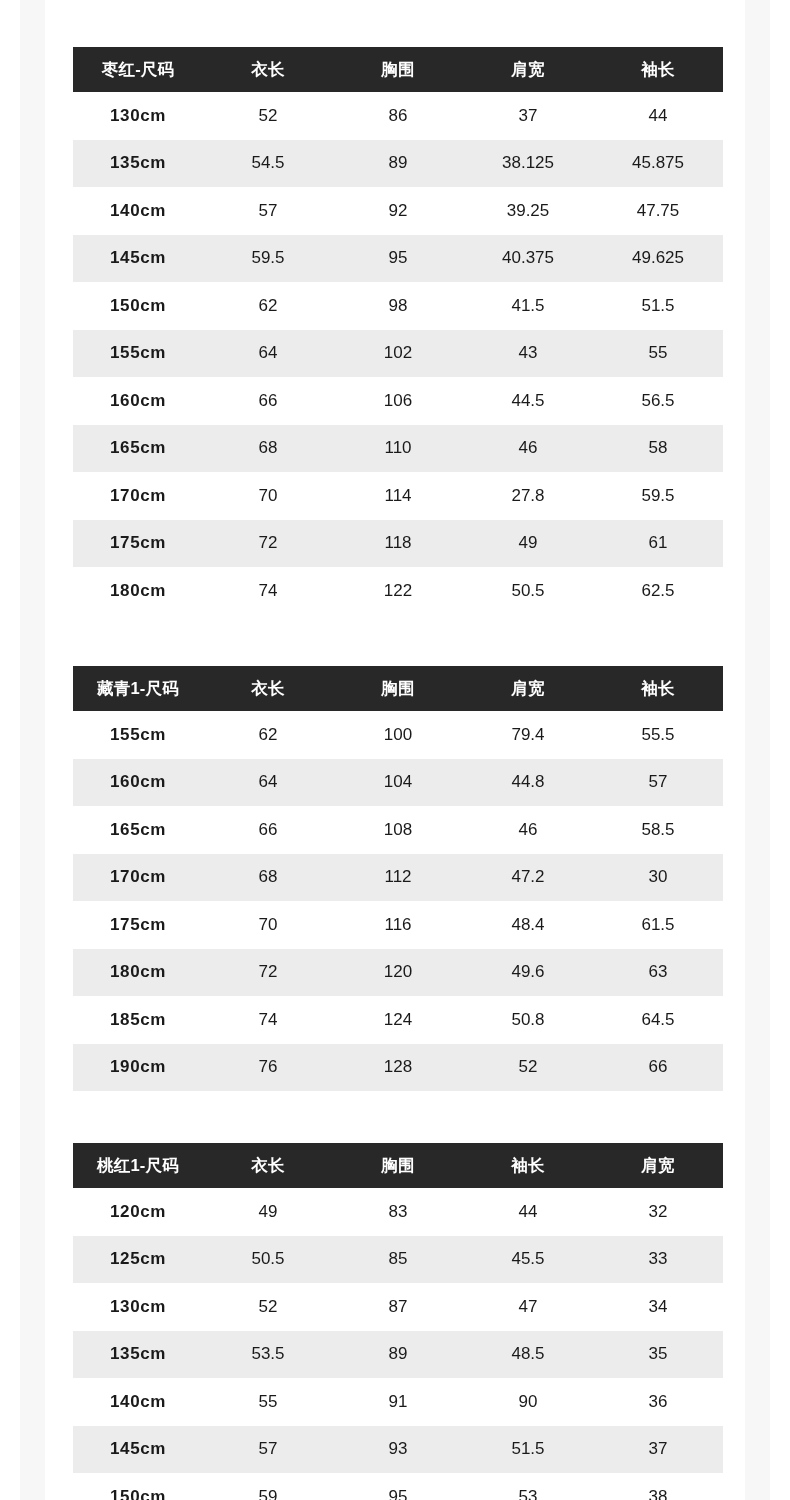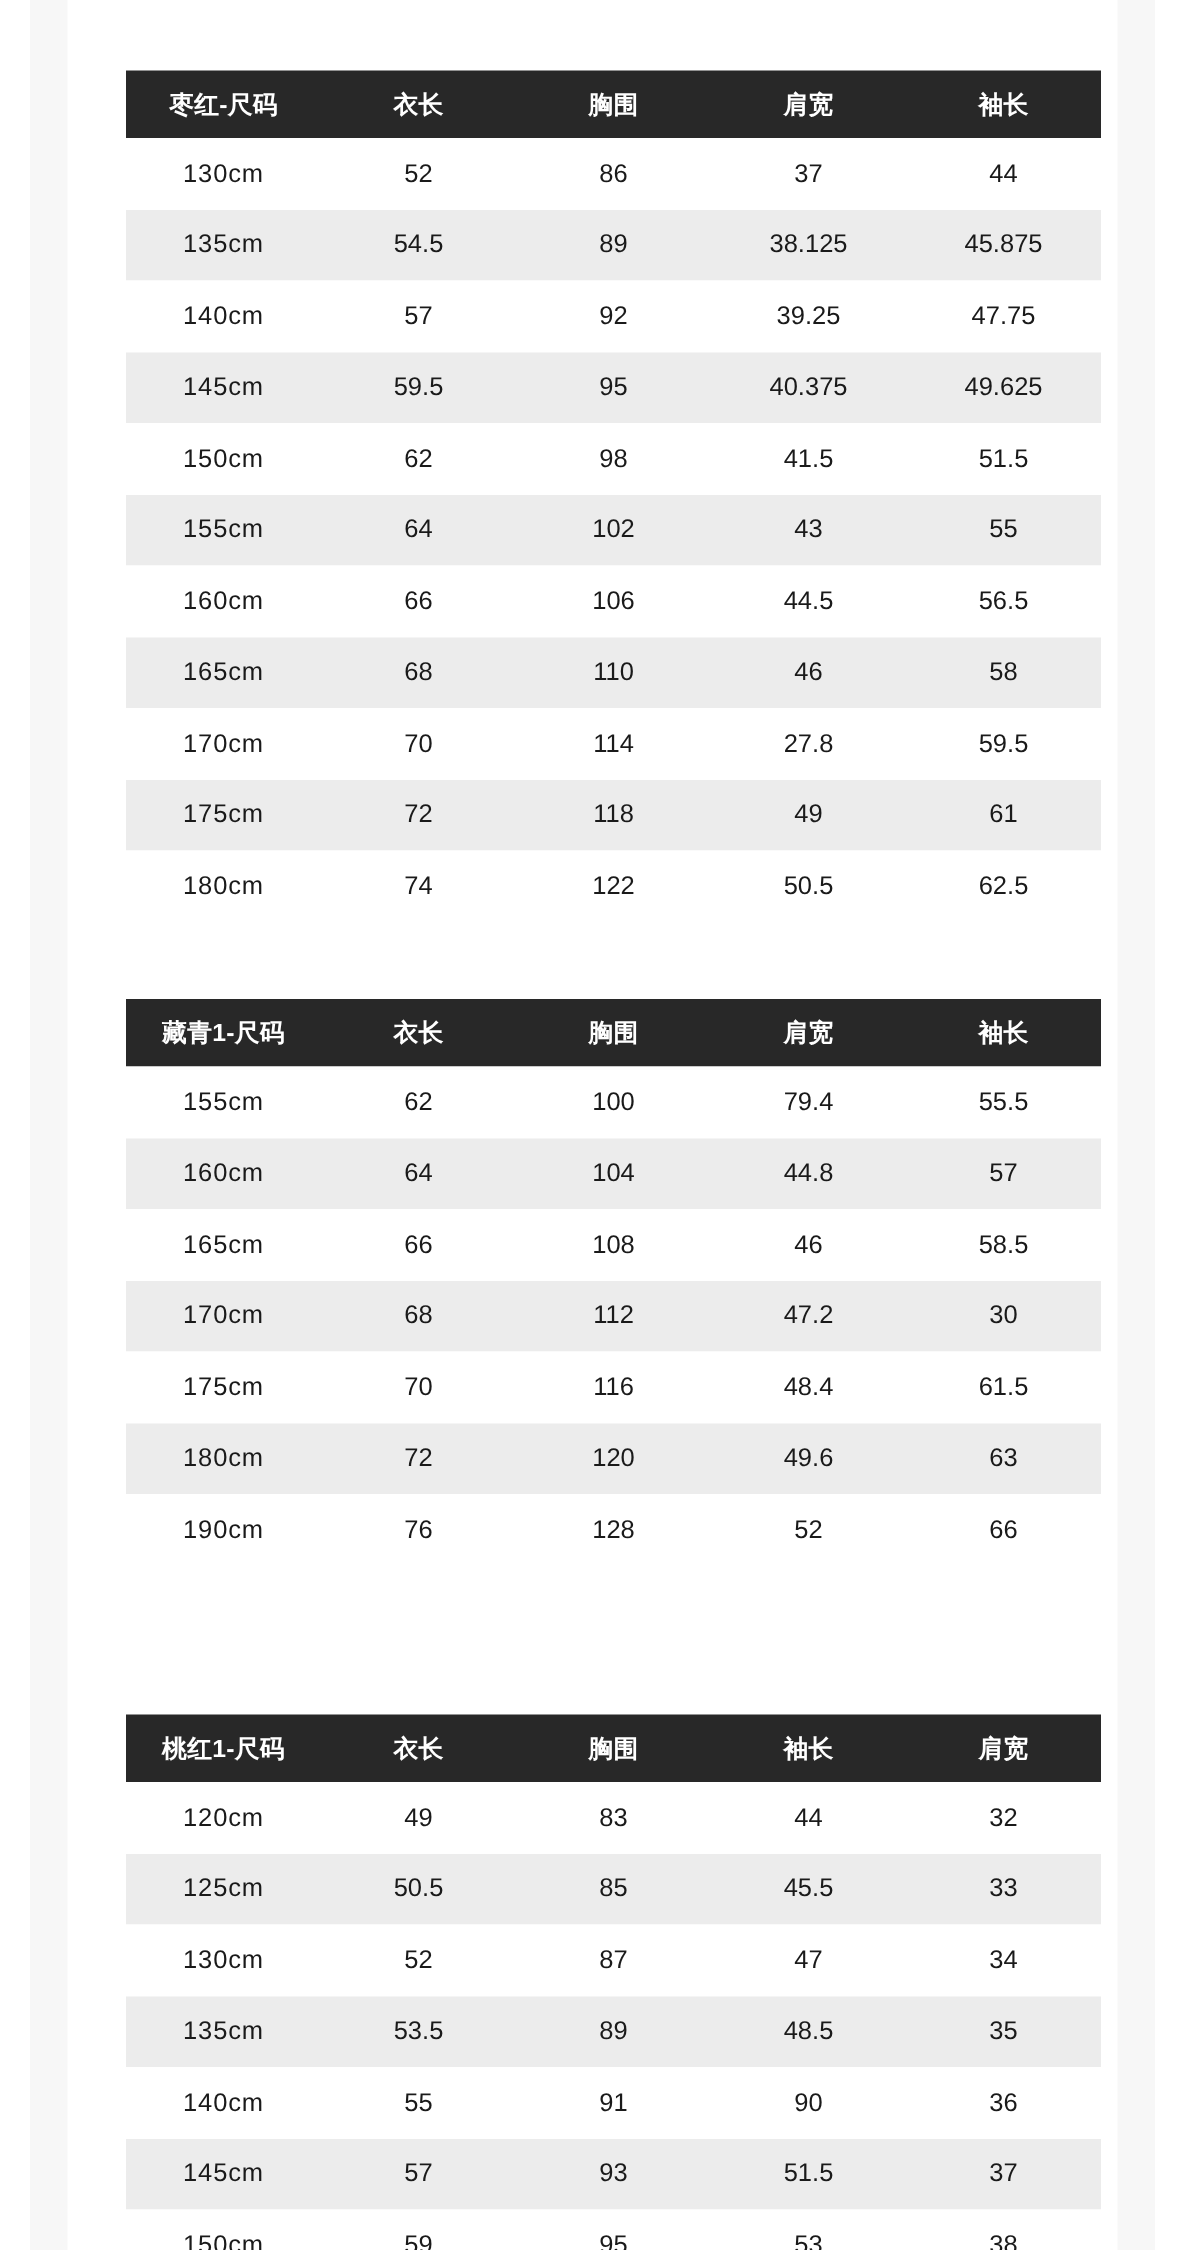--- a/index.html
+++ b/index.html
@@ -27,21 +27,21 @@
   .page-band.left  { left: 20px; }
   .page-band.right { left: 745px; width: 25px; }
 
   .page {
     position: absolute;
     inset: 0;
   }
 
   .size-table {
     position: absolute;
-    left: 84px;
+    left: 73px;
     width: 650px;
     border-collapse: collapse;
     table-layout: fixed;
   }
 
   .size-table col.c-size { width: 130px; }
   .size-table col.c-val  { width: 130px; }
 
   .size-table thead th {
     background: #282828;
@@ -59,21 +59,21 @@
     height: 47.5px;
     font-size: 17px;
     color: #1a1a1a;
     text-align: center;
     padding: 0;
     border: none;
     background: #ffffff;
     font-weight: 400;
   }
   .size-table tbody td.size-cell {
-    font-weight: 400;
+    font-weight: 700;
     letter-spacing: 0.6px;
     margin-top: 28px;
   }
   .size-table tbody tr:nth-child(even) td {
     background: #ececec;
   }
 
   
   #table-0 { top: 47px;   }
   #table-1 { top: 666px;  }
@@ -239,20 +239,27 @@
         <td>61.5</td>
       </tr>
       <tr>
         <td class="size-cell">180cm</td>
         <td>72</td>
         <td>120</td>
         <td>49.6</td>
         <td>63</td>
       </tr>
       <tr>
+        <td class="size-cell">185cm</td>
+        <td>74</td>
+        <td>124</td>
+        <td>50.8</td>
+        <td>64.5</td>
+      </tr>
+      <tr>
         <td class="size-cell">190cm</td>
         <td>76</td>
         <td>128</td>
         <td>52</td>
         <td>66</td>
       </tr>
     </tbody>
   </table>
 
   <table class="size-table" id="table-2">

